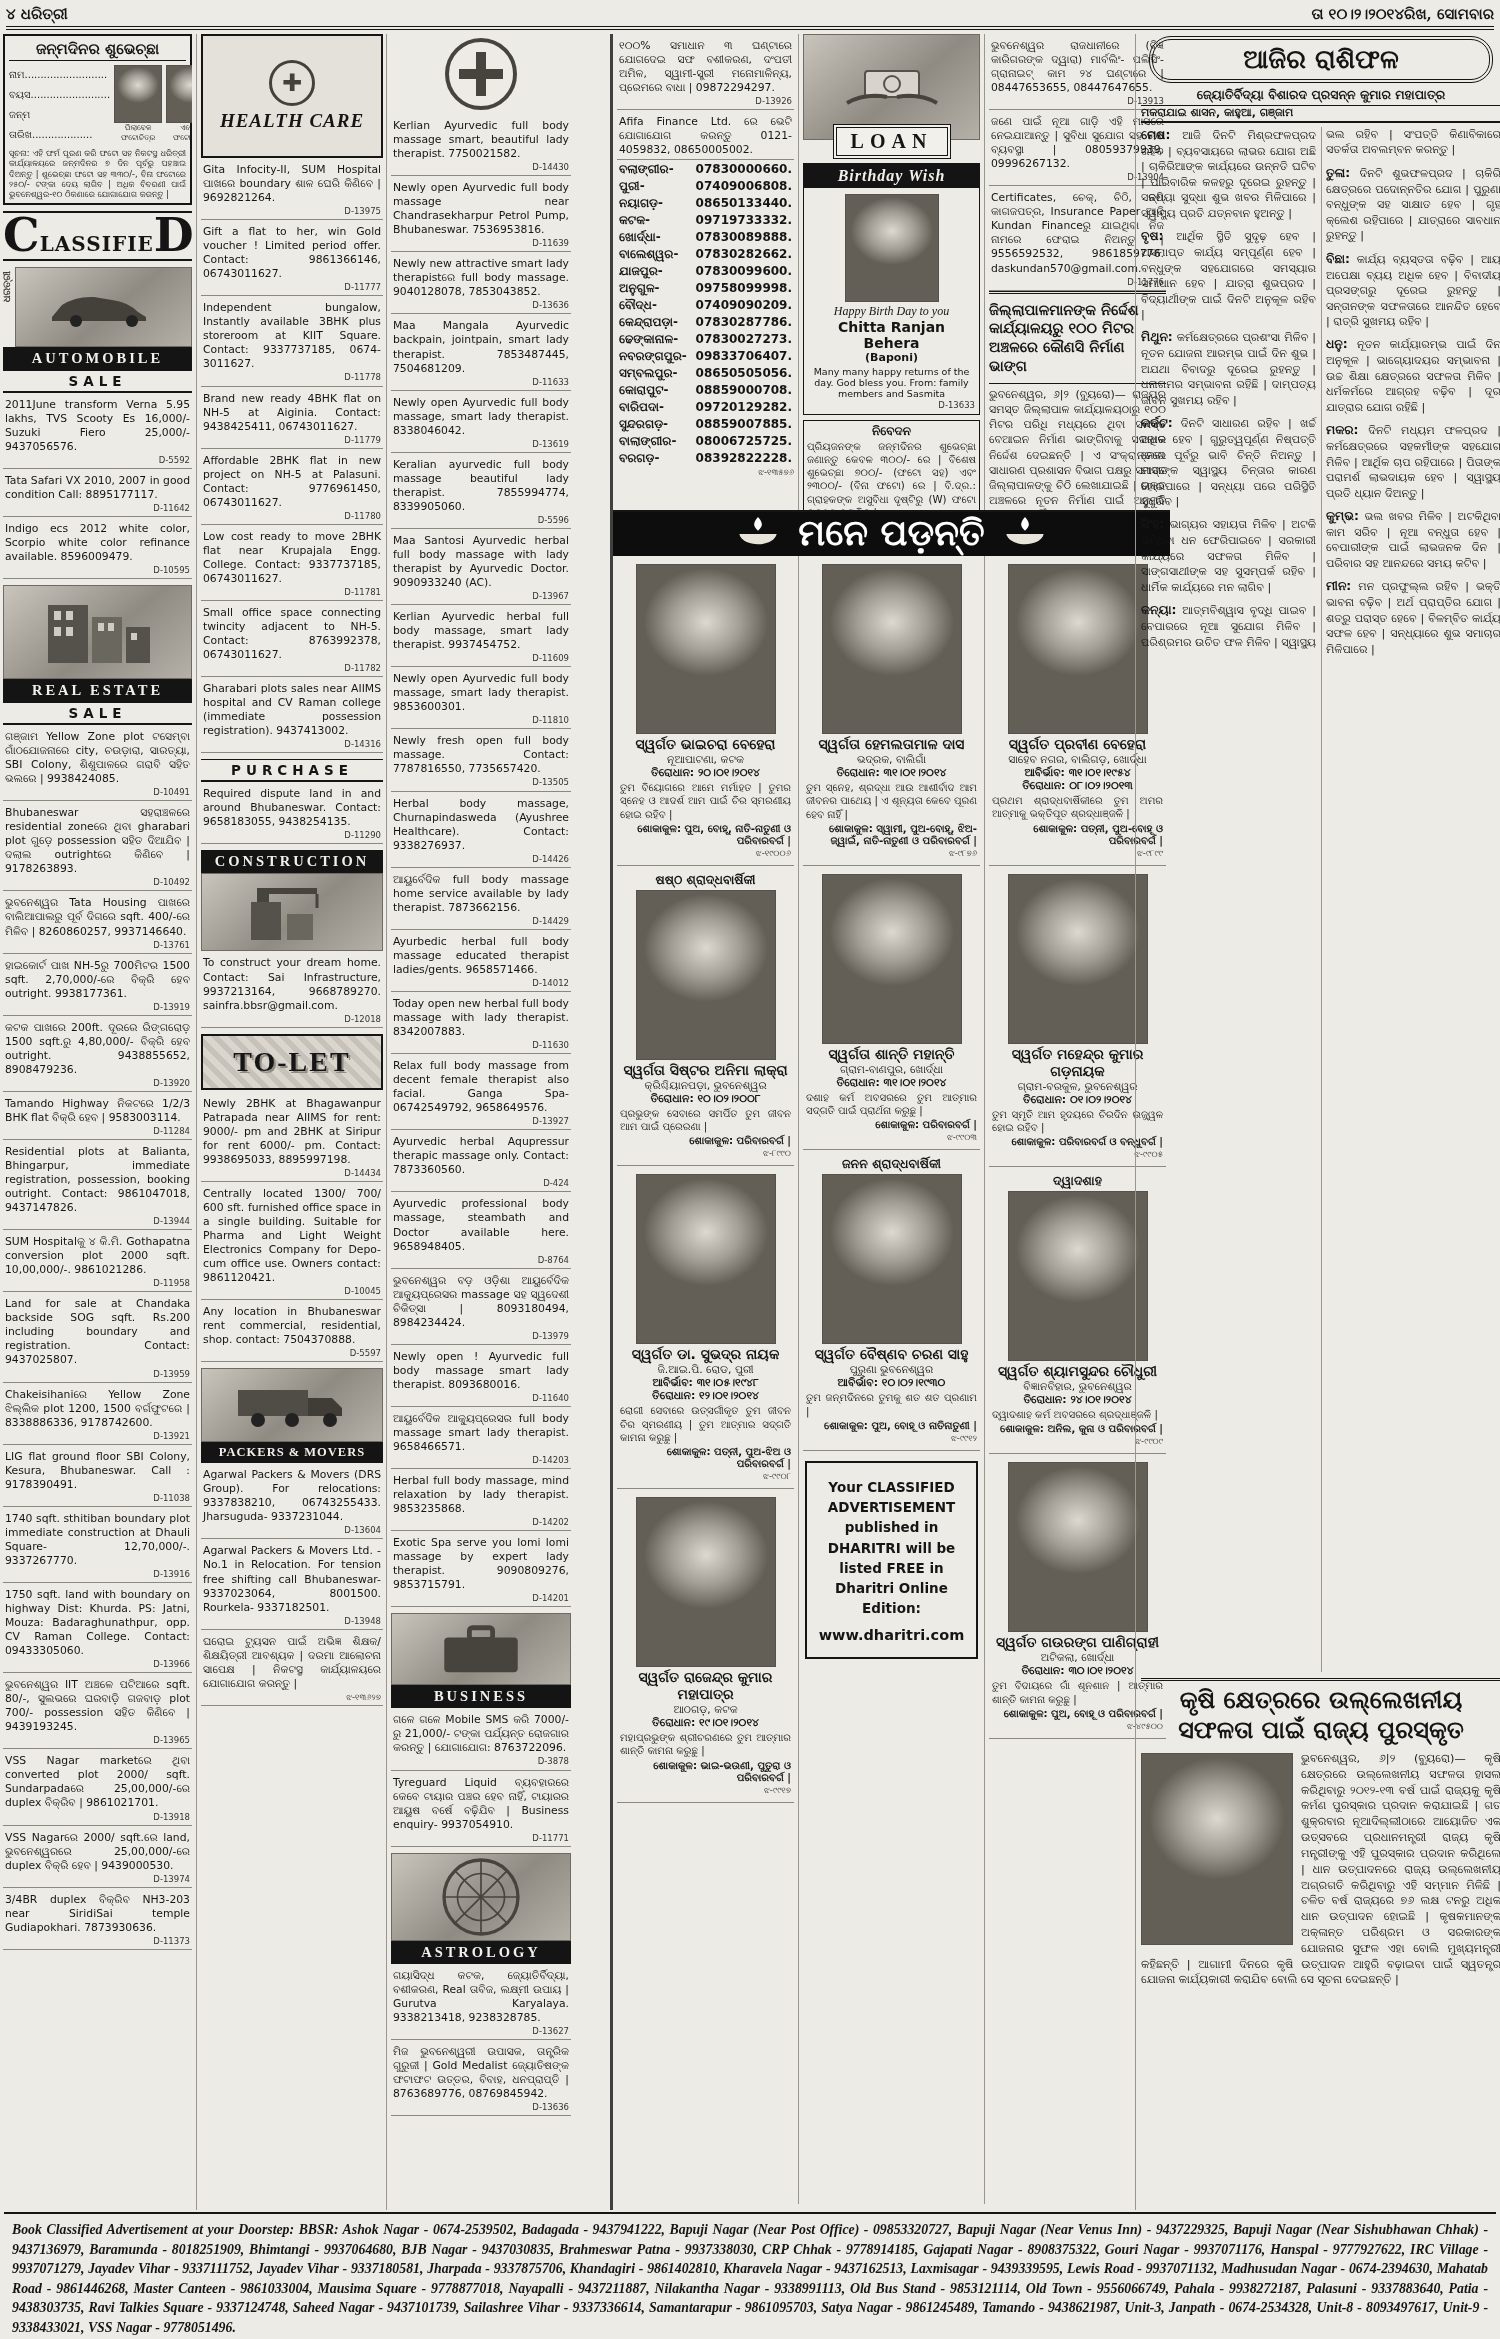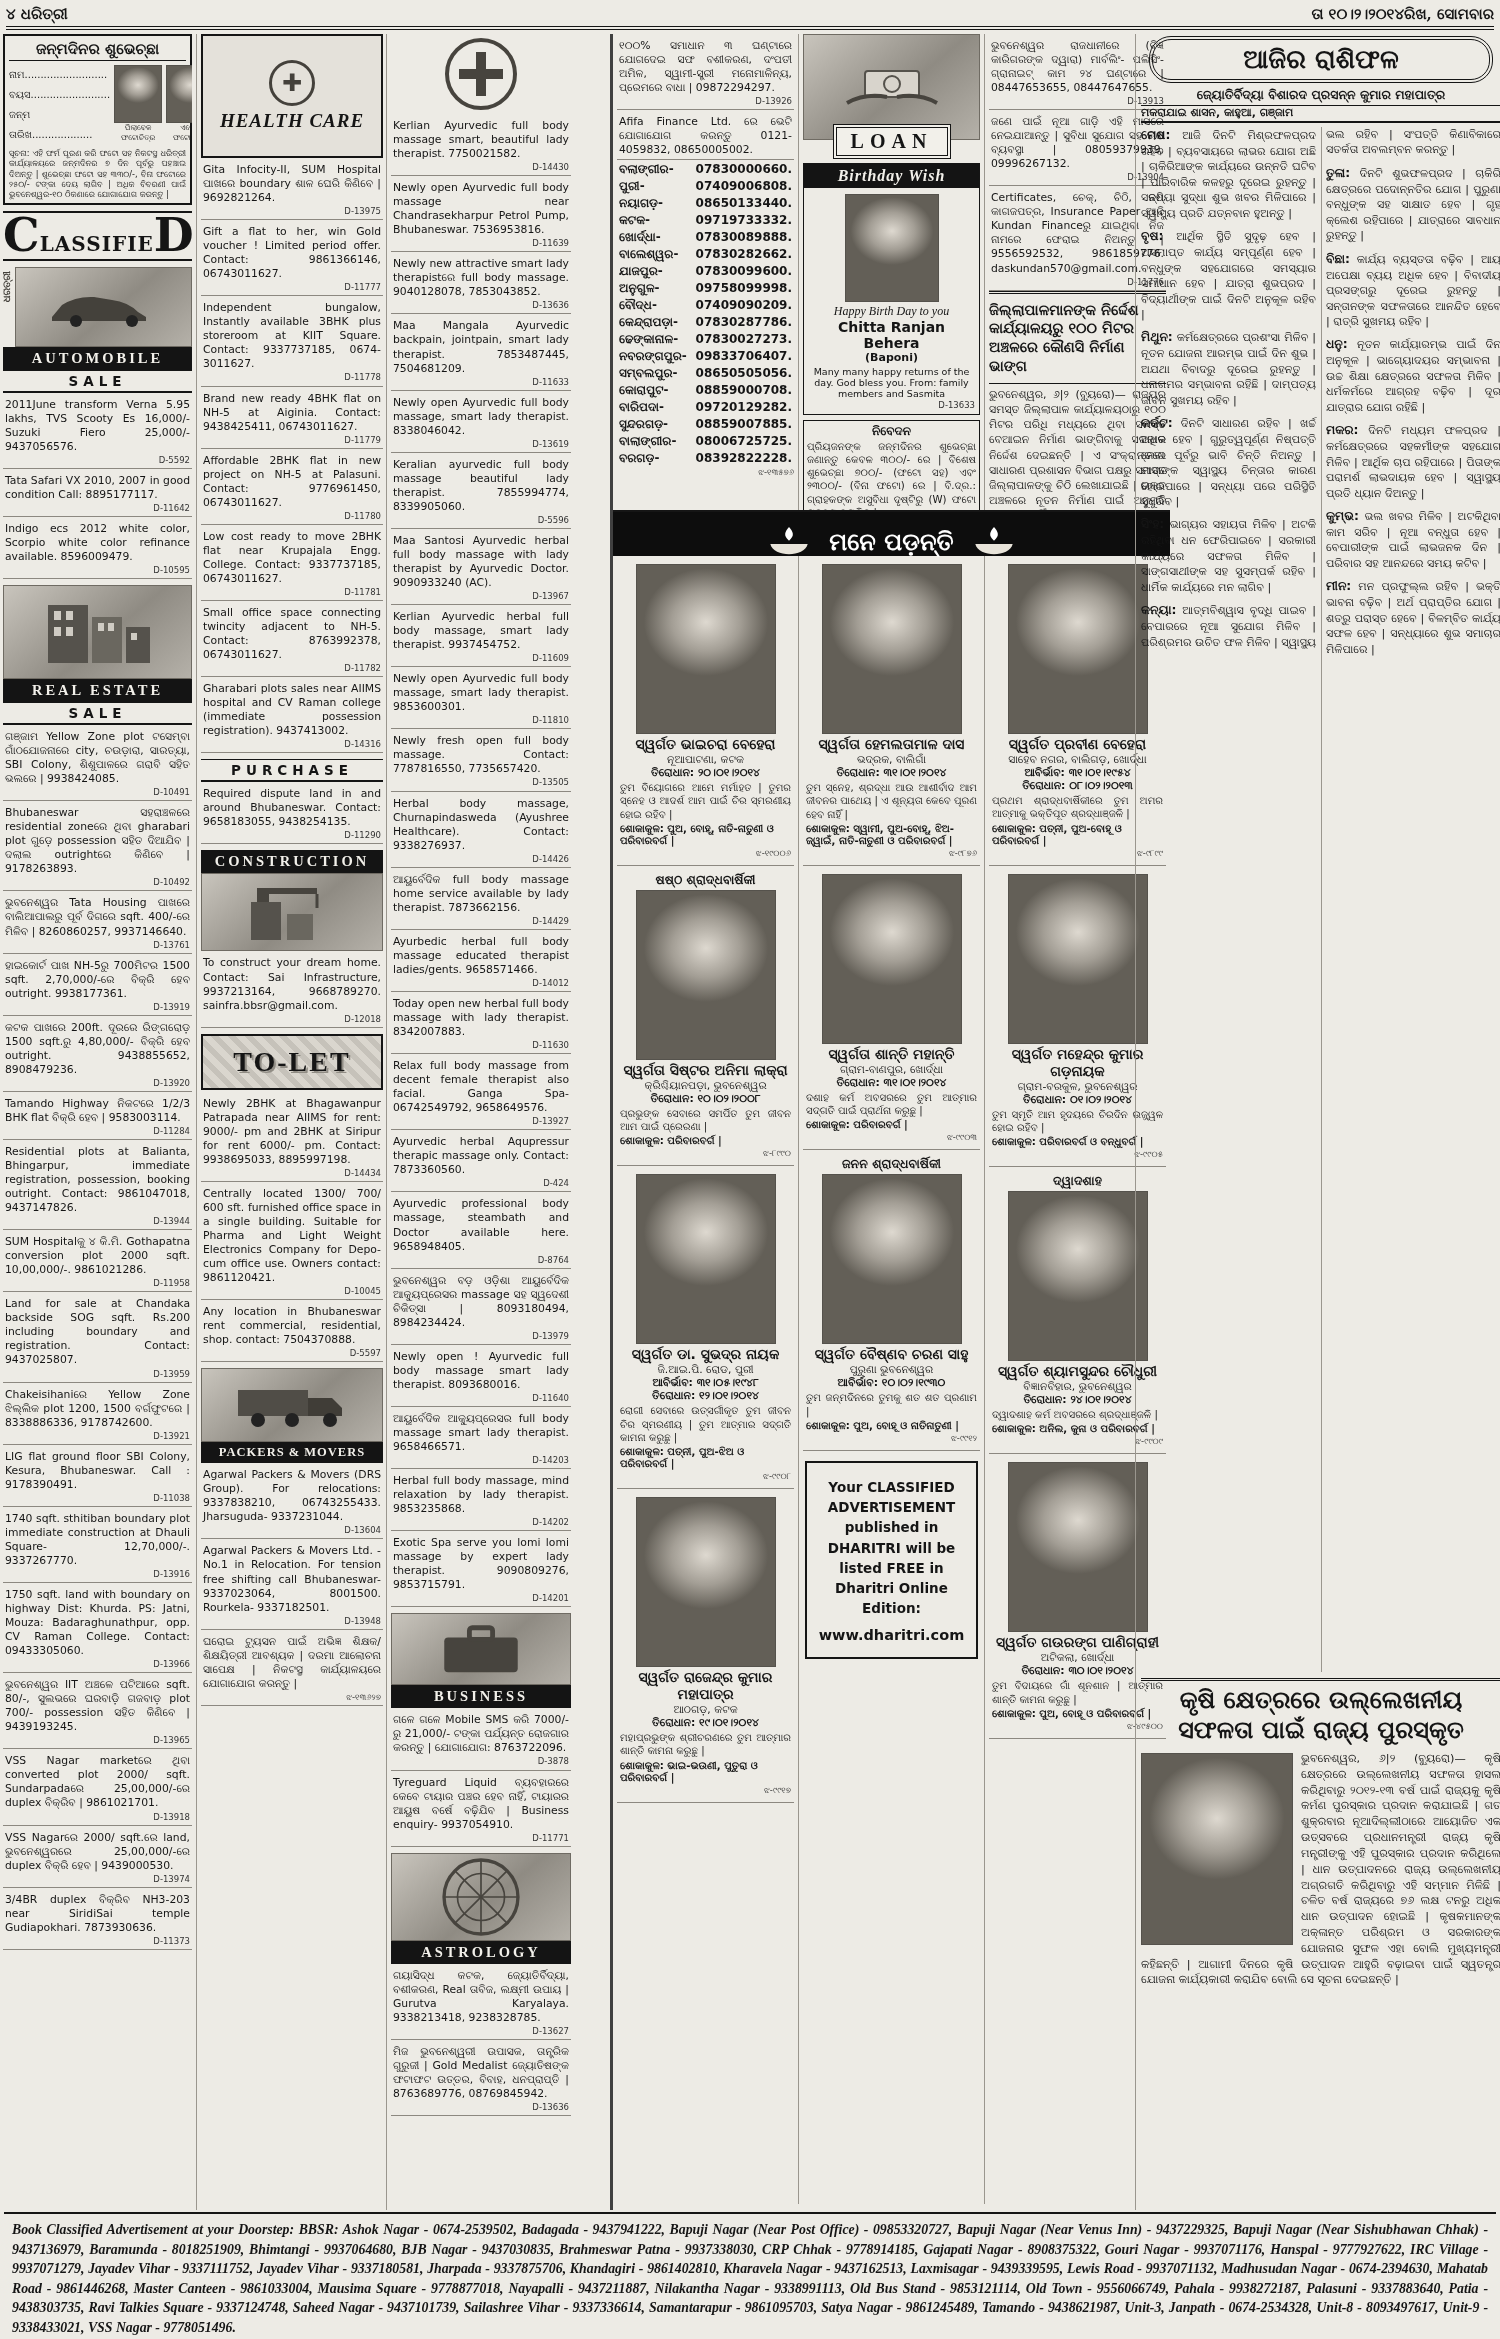--- a/index.html
+++ b/index.html
@@ -77,33 +77,33 @@
   .bwish-msg{font-size:9.5px;text-align:center;margin-top:2px;}
   .nibedana{border:1px solid #151515;margin-top:5px;padding:3px;font-size:10.2px;text-align:justify;line-height:1.3;}
   .nib-title{text-align:center;font-weight:bold;font-size:12px;}
   
   .dist{display:flex;justify-content:space-between;font-weight:bold;font-size:12px;padding:1.5px 2px;}
   .notice-head{text-align:left;font-weight:bold;font-size:14.5px;line-height:1.3;border-top:3px double #151515;
                border-bottom:1px solid #151515;padding:7px 0;margin-bottom:3px;}
   .notice-body{font-size:11px;line-height:1.38;text-align:justify;}
   
   .memoriam{border-top:2px solid #151515;}
-  .mem-banner{height:44px;background:#0d0d0d;color:#fff;display:flex;align-items:flex-end;
-              justify-content:center;gap:14px;font-size:24px;font-weight:bold;}
+  .mem-banner{height:44px;background:#0d0d0d;color:#fff;display:flex;align-items:flex-start;
+              justify-content:center;gap:14px;font-size:36px;font-weight:bold;}
   .mem-cols{display:flex;height:1648px;overflow:hidden;}
   .mem-col{width:33.33%;padding:0 4px;border-right:1px solid #9a968e;overflow:hidden;}
   .mem-col:last-child{border-right:none;}
   .obit{border-bottom:1px solid #8c8880;padding:6px 3px;text-align:center;}
   .obit-head{font-weight:bold;font-size:12.5px;}
   .obit-photo{width:138px;height:168px;margin:2px auto;}
   .obit-name{font-weight:bold;font-size:14px;margin-top:2px;}
   .obit-place{font-size:10.8px;}
   .obit-line{font-size:10.8px;font-weight:bold;}
   .obit-body{font-size:10.2px;text-align:justify;margin-top:2px;line-height:1.3;}
-  .obit-mourn{font-size:10.2px;font-weight:bold;text-align:left;margin-top:2px;}
+  .obit-mourn{font-size:10.2px;font-weight:bold;text-align:right;margin-top:2px;}
   .online-notice{border:2px solid #151515;margin:10px 2px;padding:14px 6px;text-align:center;}
   .online-text{font-weight:bold;font-size:13.5px;line-height:1.5;}
   .online-url{font-weight:bold;font-size:14.5px;margin-top:8px;}
   
   .horo-title{border:4px double #151515;border-radius:22px;text-align:center;font-size:26px;
               font-weight:bold;padding:4px 0;margin:2px 8px;}
   .horo-sub{text-align:center;font-size:12.5px;font-weight:bold;border-bottom:1px solid #151515;
             padding:2px 0;}
   .horo-sub2{font-size:11px;font-weight:bold;border-bottom:2px solid #151515;
              padding-bottom:2px;margin-bottom:4px;}

